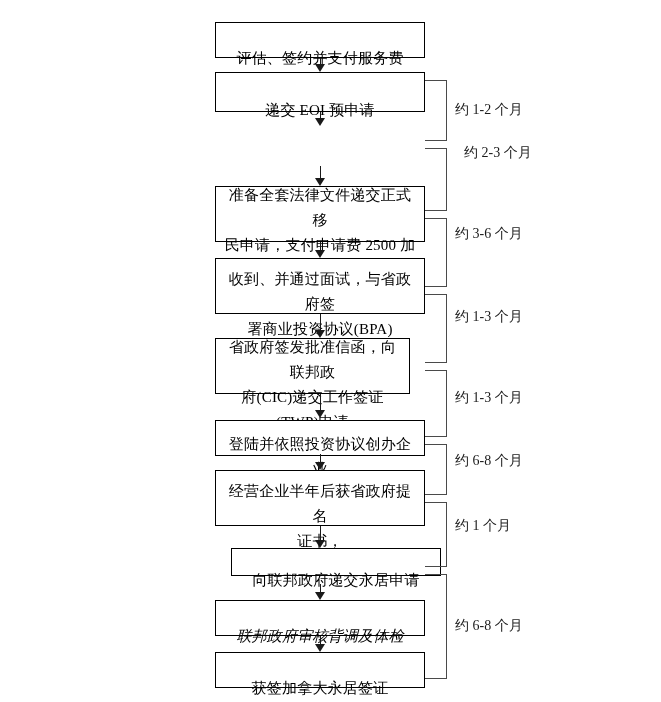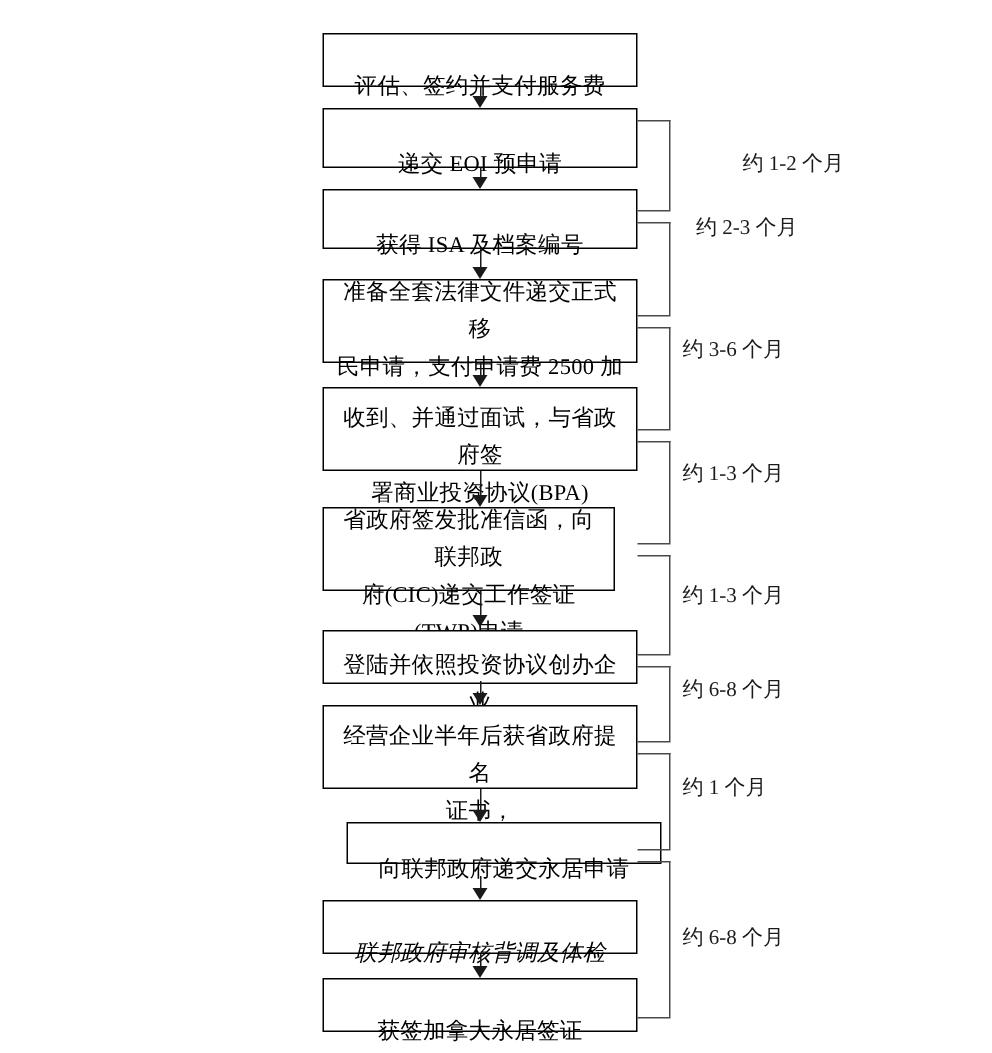--- a/index.html
+++ b/index.html
@@ -87,23 +87,20 @@
 <div id="flow-canvas">
 
   <div class="node" style="left:215px; top:22px; width:210px; height:36px;">
     <span class="node-text">评估、签约并支付服务费</span>
   </div>
 
   <div class="node" style="left:215px; top:72px; width:210px; height:40px;">
     <span class="node-text">递交 EOI 预申请</span>
   </div>
 
-  <div class="node" style="left:215px; top:126px; width:210px; height:40px;">
-    <span class="node-text">获得 ISA 及档案编号</span>
-  </div>
 
   <div class="node" style="left:215px; top:186px; width:210px; height:56px;">
     <span class="node-text">准备全套法律文件递交正式移
 民申请，支付申请费 2500 加币</span>
   </div>
 
   <div class="node" style="left:215px; top:258px; width:210px; height:56px;">
     <span class="node-text">收到、并通过面试，与省政府签
 署商业投资协议(BPA)</span>
   </div>
@@ -160,21 +157,21 @@
 
   <div class="connector" style="left:320px; top:584px; height:8px;"></div>
   <div class="arrowhead" style="left:315px; top:592px;"></div>
 
   <div class="connector" style="left:320px; top:636px; height:8px;"></div>
   <div class="arrowhead" style="left:315px; top:644px;"></div>
 
   <div class="bracket-top" style="left:425px; top:80px; width:22px;"></div>
   <div class="bracket-spine" style="left:446px; top:80px; height:60px;"></div>
   <div class="bracket-bottom" style="left:425px; top:140px; width:22px;"></div>
-  <div class="duration-label" style="left:455px; top:101px;margin-left:40px;">约 1-2 个月</div>
+  <div class="duration-label" style="left:455px; top:101px;">约 1-2 个月</div>
 
   <div class="bracket-top" style="left:425px; top:148px; width:22px;"></div>
   <div class="bracket-spine" style="left:446px; top:148px; height:62px;"></div>
   <div class="bracket-bottom" style="left:425px; top:210px; width:22px;"></div>
   <div class="duration-label" style="left:464px; top:144px;">约 2-3 个月</div>
 
   <div class="bracket-top" style="left:425px; top:218px; width:22px;"></div>
   <div class="bracket-spine" style="left:446px; top:218px; height:68px;"></div>
   <div class="bracket-bottom" style="left:425px; top:286px; width:22px;"></div>
   <div class="duration-label" style="left:455px; top:225px;">约 3-6 个月</div>

